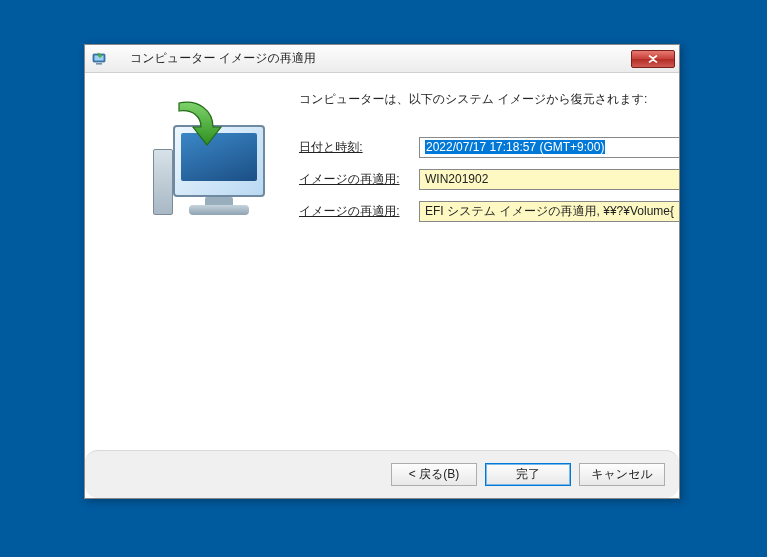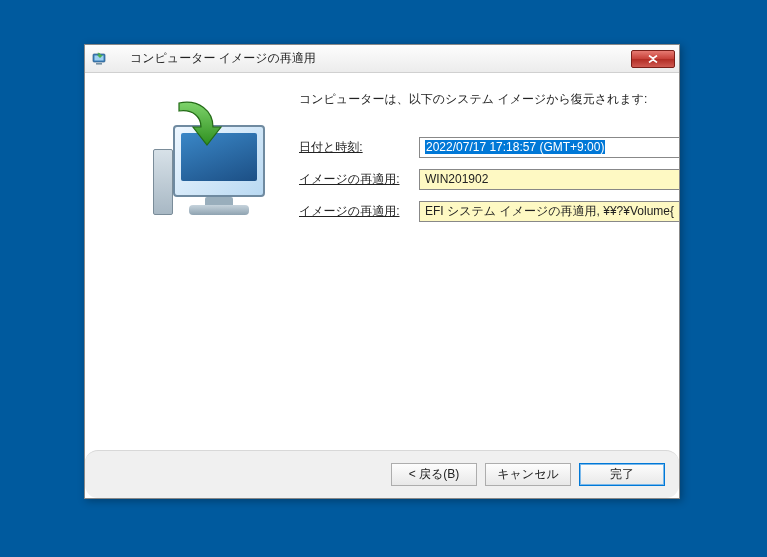--- a/index.html
+++ b/index.html
@@ -244,18 +244,18 @@
           <div class="field-value">
             <span>EFI システム イメージの再適用, ¥¥?¥Volume{</span>
           </div>
         </div>
       </div>
 
     </div>
 
     <div class="button-bar">
       <div class="btn">&lt; 戻る(B)</div>
+      <div class="btn default">完了</div>
       <div class="btn">キャンセル</div>
-      <div class="btn default">完了</div>
     </div>
   </div>
 
 </div>
 
 </body></html>

